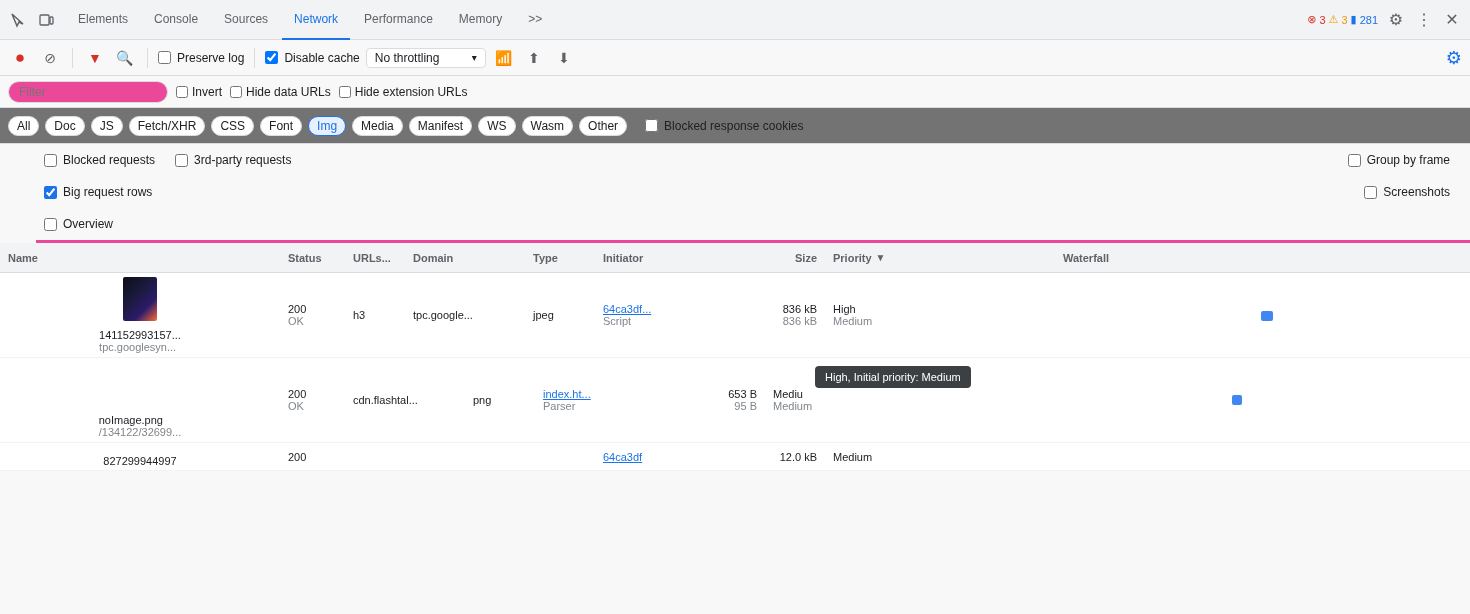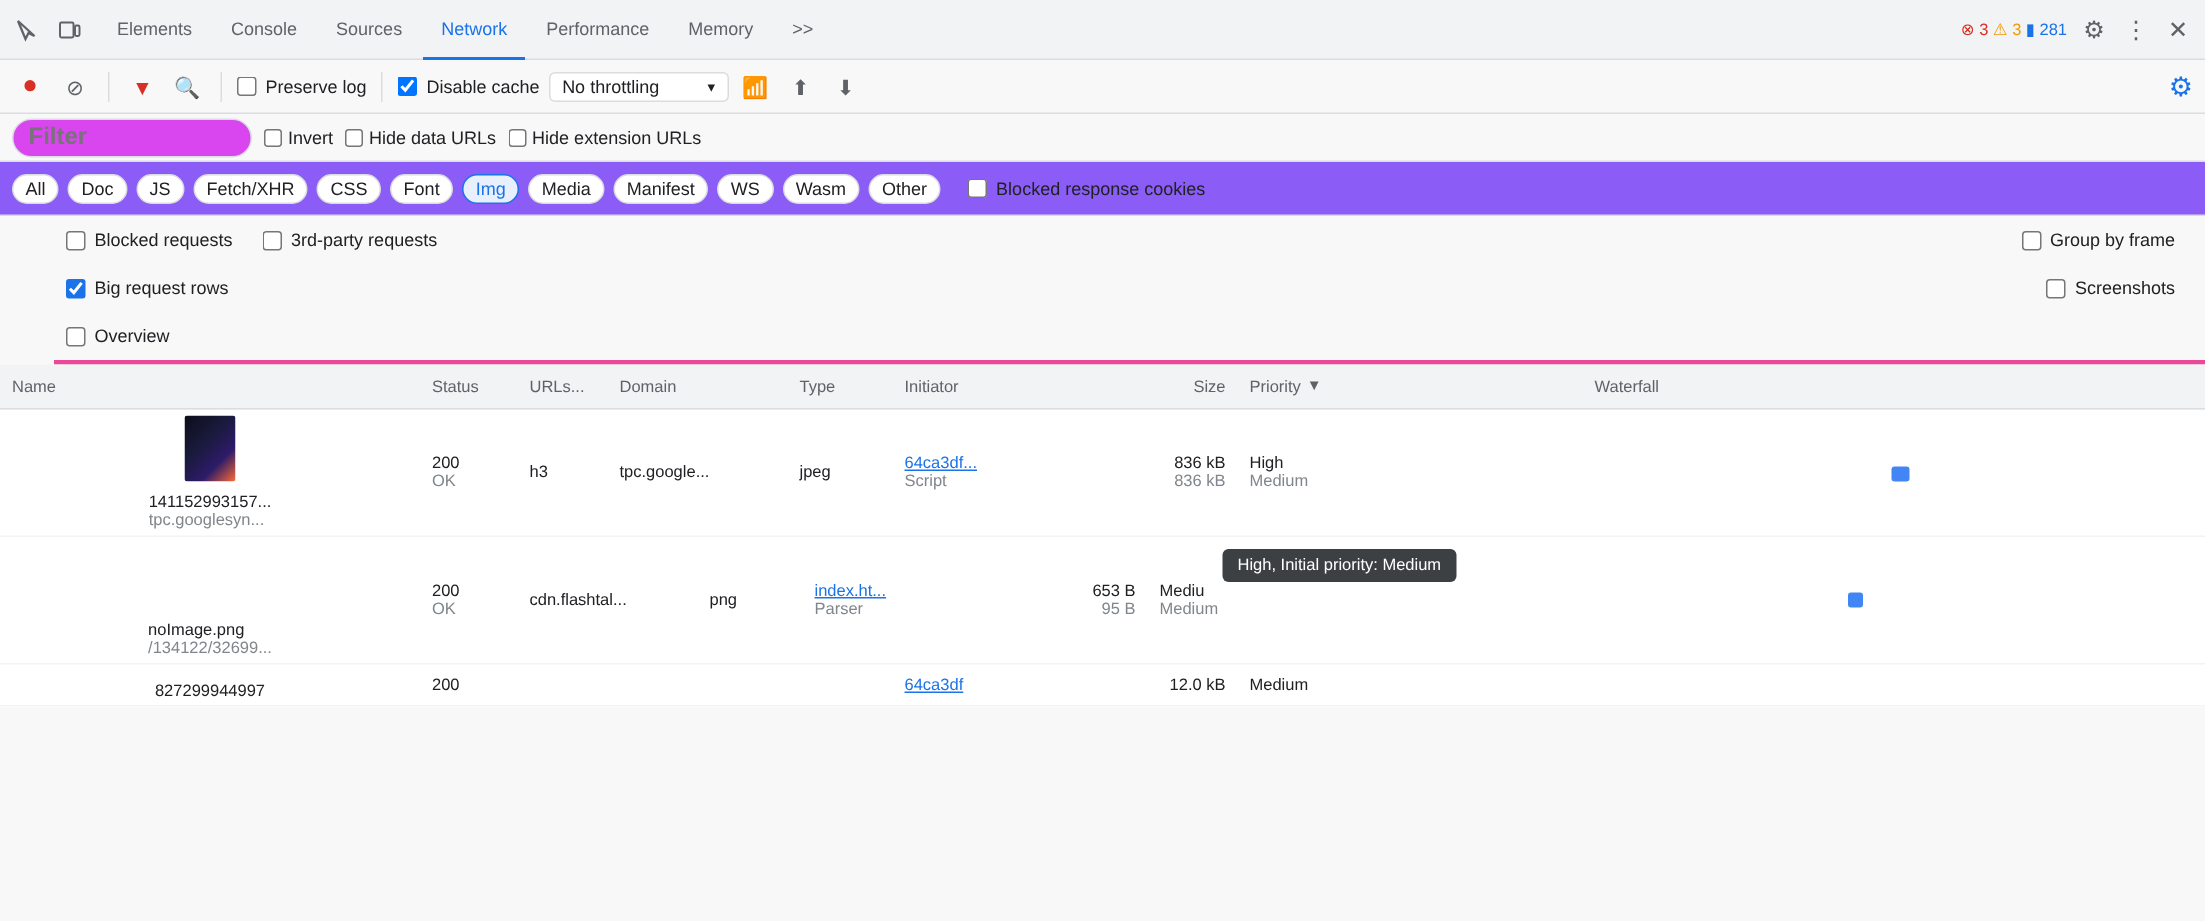--- a/index.html
+++ b/index.html
@@ -42,29 +42,29 @@
       border-radius: 4px; cursor: pointer; background: white; font-size: 12px; min-width: 120px;
     }
     .settings-gear { color: #1a73e8; font-size: 18px; margin-left: auto; cursor: pointer; }
 
     
     .toolbar2 {
       display: flex; align-items: center; background: #f8f8f8; border-bottom: 1px solid #dadce0;
       height: 32px; padding: 0 8px; gap: 8px;
     }
     .filter-input {
-      border: 1px solid #dadce0; border-radius: 16px; padding: 3px 10px; font-size: 16px;
-      width: 160px; outline: none; background: #d946ef; font-weight: bold;
+      border: 1px solid #dadce0; border-radius: 16px; padding: 3px 10px; font-size: 12px;
+      width: 160px; outline: none; background: #ec4899;
     }
     .check-label { display: flex; align-items: center; gap: 4px; font-size: 12px; cursor: pointer; }
     .check-label input { width: 12px; height: 12px; }
 
     
     .toolbar3 {
-      display: flex; align-items: center; background: #8b5cf6; border-bottom: 1px solid #dadce0;
+      display: flex; align-items: center; background: #737373; border-bottom: 1px solid #dadce0;
       height: 36px; padding: 0 8px; gap: 6px; flex-wrap: nowrap;
     }
     .type-btn {
       padding: 2px 8px; border: 1px solid #dadce0; border-radius: 12px; cursor: pointer;
       font-size: 12px; background: white; color: #202124; white-space: nowrap;
     }
     .type-btn.active { background: #e8f0fe; color: #1a73e8; border-color: #1a73e8; }
     .blocked-cookies-label { display: flex; align-items: center; gap: 6px; font-size: 12px; margin-left: 12px; cursor: pointer; }
 
     
@@ -75,21 +75,21 @@
       display: flex; align-items: center; height: 32px; gap: 0;
     }
     .options-left { display: flex; align-items: center; gap: 8px; flex: 1; }
     .options-right { display: flex; align-items: center; gap: 8px; margin-left: 300px; }
     .option-label { display: flex; align-items: center; gap: 6px; font-size: 12px; cursor: pointer; padding: 0 12px 0 0; }
     .option-label input { width: 13px; height: 13px; accent-color: #1a73e8; }
 
     
     .table-header {
       display: flex; align-items: center; background: #f1f3f4; border-bottom: 1px solid #dadce0;
-      height: 30px; font-size: 11px; color: #5f6368; font-weight: 400;
+      height: 30px; font-size: 11px; color: #5f6368; font-weight: 700;
       padding: 0; position: relative;
     }
     .col-name { width: 280px; padding: 0 8px; flex-shrink: 0; }
     .col-status { width: 65px; padding: 0 8px; flex-shrink: 0; }
     .col-prot { width: 60px; padding: 0 8px; flex-shrink: 0; }
     .col-domain { width: 120px; padding: 0 8px; flex-shrink: 0; }
     .col-type { width: 70px; padding: 0 8px; flex-shrink: 0; }
     .col-initiator { width: 130px; padding: 0 8px; flex-shrink: 0; }
     .col-size { width: 100px; padding: 0 8px; flex-shrink: 0; text-align: right; }
     .col-priority { width: 230px; padding: 0 8px; flex-shrink: 0; display: flex; align-items: center; gap: 4px; }

